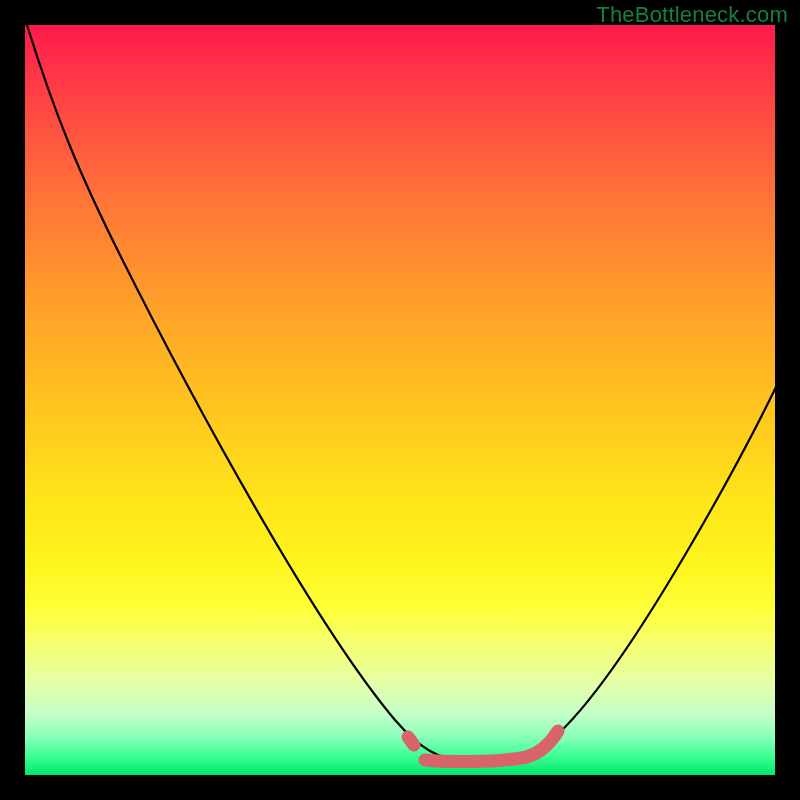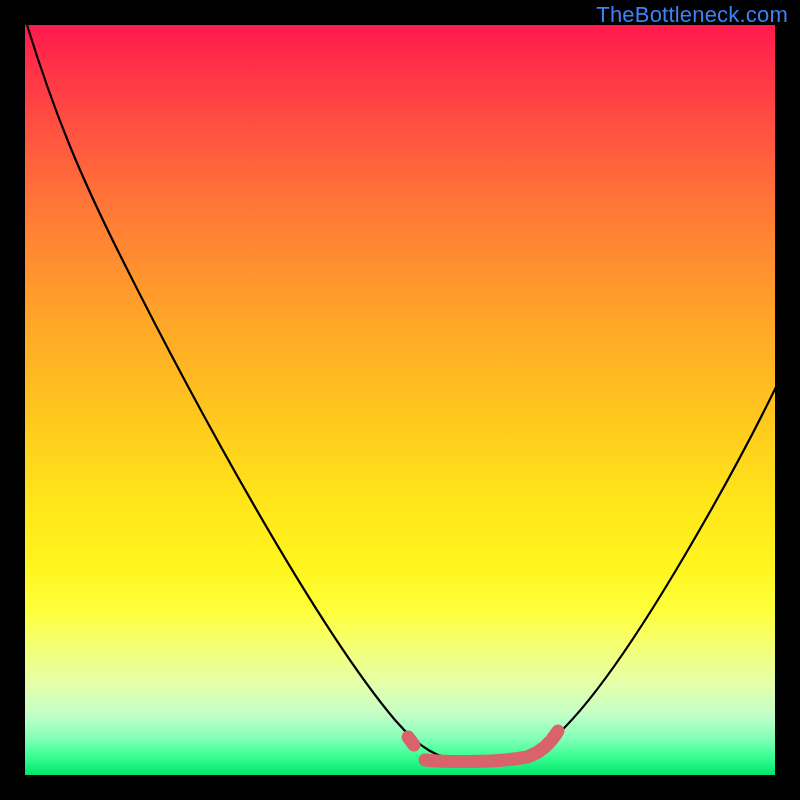--- a/index.html
+++ b/index.html
@@ -40,21 +40,21 @@
       #c3ffc8 92%,
       #86ffb8 95%,
       #3bff94 97.5%,
       #00e66b 100%
     );
   }
   .watermark {
     position: absolute;
     top: 2px;
     right: 12px;
-    color: #3b82f6;
+    color: #15803d;
     font-size: 22px;
     font-weight: 500;
     letter-spacing: 0.2px;
     user-select: none;
   }
   svg.curves {
     position: absolute;
     left: 0;
     top: 0;
     width: 750px;

